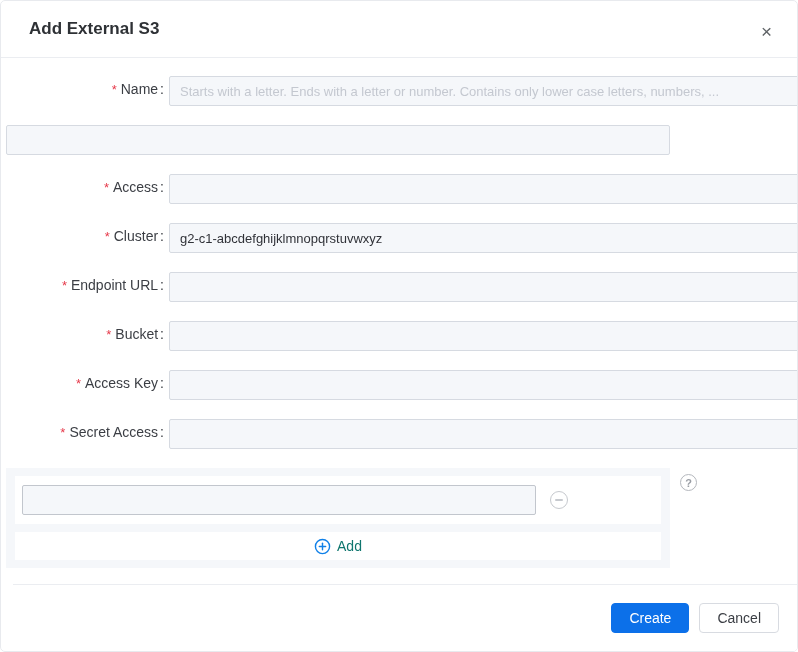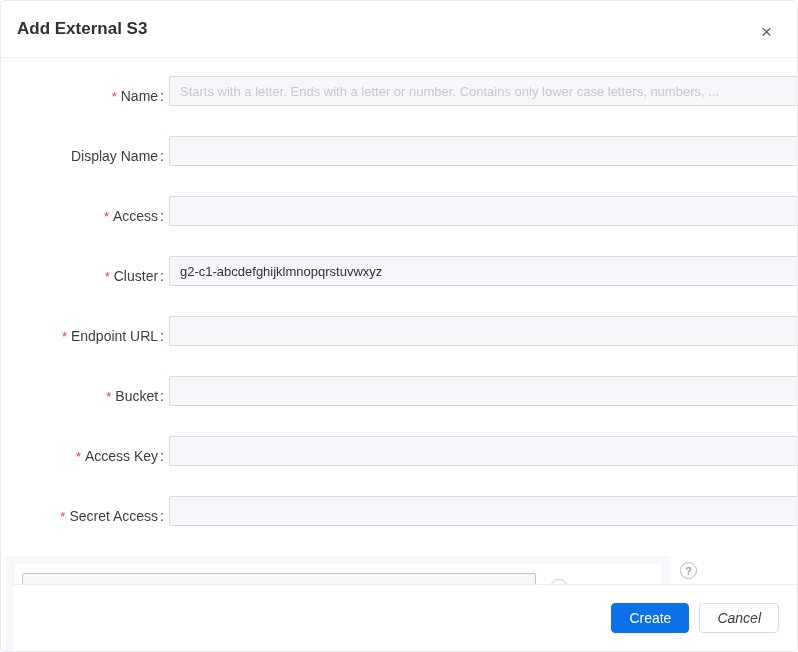--- a/index.html
+++ b/index.html
@@ -5,31 +5,31 @@
   html,body { margin:0; padding:0; background:#fff; }
   body { width:798px; height:652px; font-family:"Liberation Sans", sans-serif; }
 
   .dialog {
     position:relative; width:798px; height:652px; box-sizing:border-box;
     background:#fff; border:1px solid #e8eaee; border-radius:5px; overflow:hidden;
   }
 
   .header {
     height:57px; box-sizing:border-box; border-bottom:1px solid #ebedf1;
-    display:flex; align-items:center; padding:0 16px;
+    display:flex; align-items:center; padding:0 28px;
   }
   .title { font-size:17px; font-weight:700; color:#2e3135; }
   .close {
     position:absolute; top:21px; right:25px; font-size:19px; line-height:1;
     color:#606467; cursor:pointer;
   }
 
   .form { padding-top:18px; }
   .row { display:flex; align-items:flex-start; margin-bottom:19px; }
-  .row-label { width:163px; flex:none; text-align:right; font-size:14px; color:#3b3e44; line-height:41px; white-space:nowrap; }
+  .row-label { width:163px; flex:none; text-align:right; font-size:14px; color:#3b3e44; line-height:26px; white-space:nowrap; }
   .colon { margin-left:2px; }
   .req { color:#e6394a; margin-right:4px; font-size:13px; }
 
   .control { margin-left:5px; width:664px; position:relative; flex:none; }
 
   .text-input, .select-box {
     box-sizing:border-box; width:100%; height:30px;
     border:1px solid #d6dae1; border-radius:2px; background:#f5f7fa;
     padding:0 10px; font-size:13px; color:#303238; font-family:inherit; outline:none;
   }
@@ -61,32 +61,32 @@
   }
   .minus-btn {
     margin-left:14px; width:18px; height:18px; box-sizing:border-box;
     border:1px solid #c6c9ce; border-radius:50%;
     display:flex; align-items:center; justify-content:center; cursor:pointer; background:#fff;
   }
   .minus-bar { width:8px; height:2px; background:#c6c9ce; border-radius:1px; }
   .bucket-add {
     margin-top:8px; background:#fff; height:28px;
     display:flex; align-items:center; justify-content:center; gap:6px;
-    color:#1d4ed8; font-size:14px; cursor:pointer;
+    color:#0f766e; font-size:14px; cursor:pointer;
   }
 
   .footer {
     position:absolute; left:12px; right:0; bottom:0; height:67px; box-sizing:border-box;
     border-top:1px solid #ebedf1; background:#fff;
     display:flex; justify-content:flex-end; align-items:flex-start;
     padding:18px 18px 0 0; gap:10px;
   }
   .btn { height:30px; border-radius:4px; font-size:14px; font-family:inherit; padding:0 17px; cursor:pointer; }
   .btn-primary { background:#0c70e9; border:1px solid #0c70e9; color:#fff; }
-  .btn-default { background:#fff; border:1px solid #d8dbe1; color:#3b3e44;font-style:italic; }
+  .btn-default { background:#fff; border:1px solid #d8dbe1; color:#3b3e44; }
 </style>
 </head>
 <body>
 
 <div class="dialog">
 
   <div class="header">
     <span class="title">Add External S3</span>
   </div>
   <span class="close">×</span>
@@ -96,23 +96,20 @@
     <div class="row">
       <div class="row-label">
         <span class="req">*</span><span>Name</span><span class="colon">:</span>
       </div>
       <div class="control">
         <input class="text-input" type="text" placeholder="Starts with a letter. Ends with a letter or number. Contains only lower case letters, numbers, ..." style="">
       </div>
     </div>
 
     <div class="row">
-      <div class="row-label">
-        <span>Display Name</span><span class="colon">:</span>
-      </div>
       <div class="control">
         <input class="text-input" type="text" style="">
       </div>
     </div>
 
     <div class="row">
       <div class="row-label">
         <span class="req">*</span><span>Access</span><span class="colon">:</span>
       </div>
       <div class="control">

